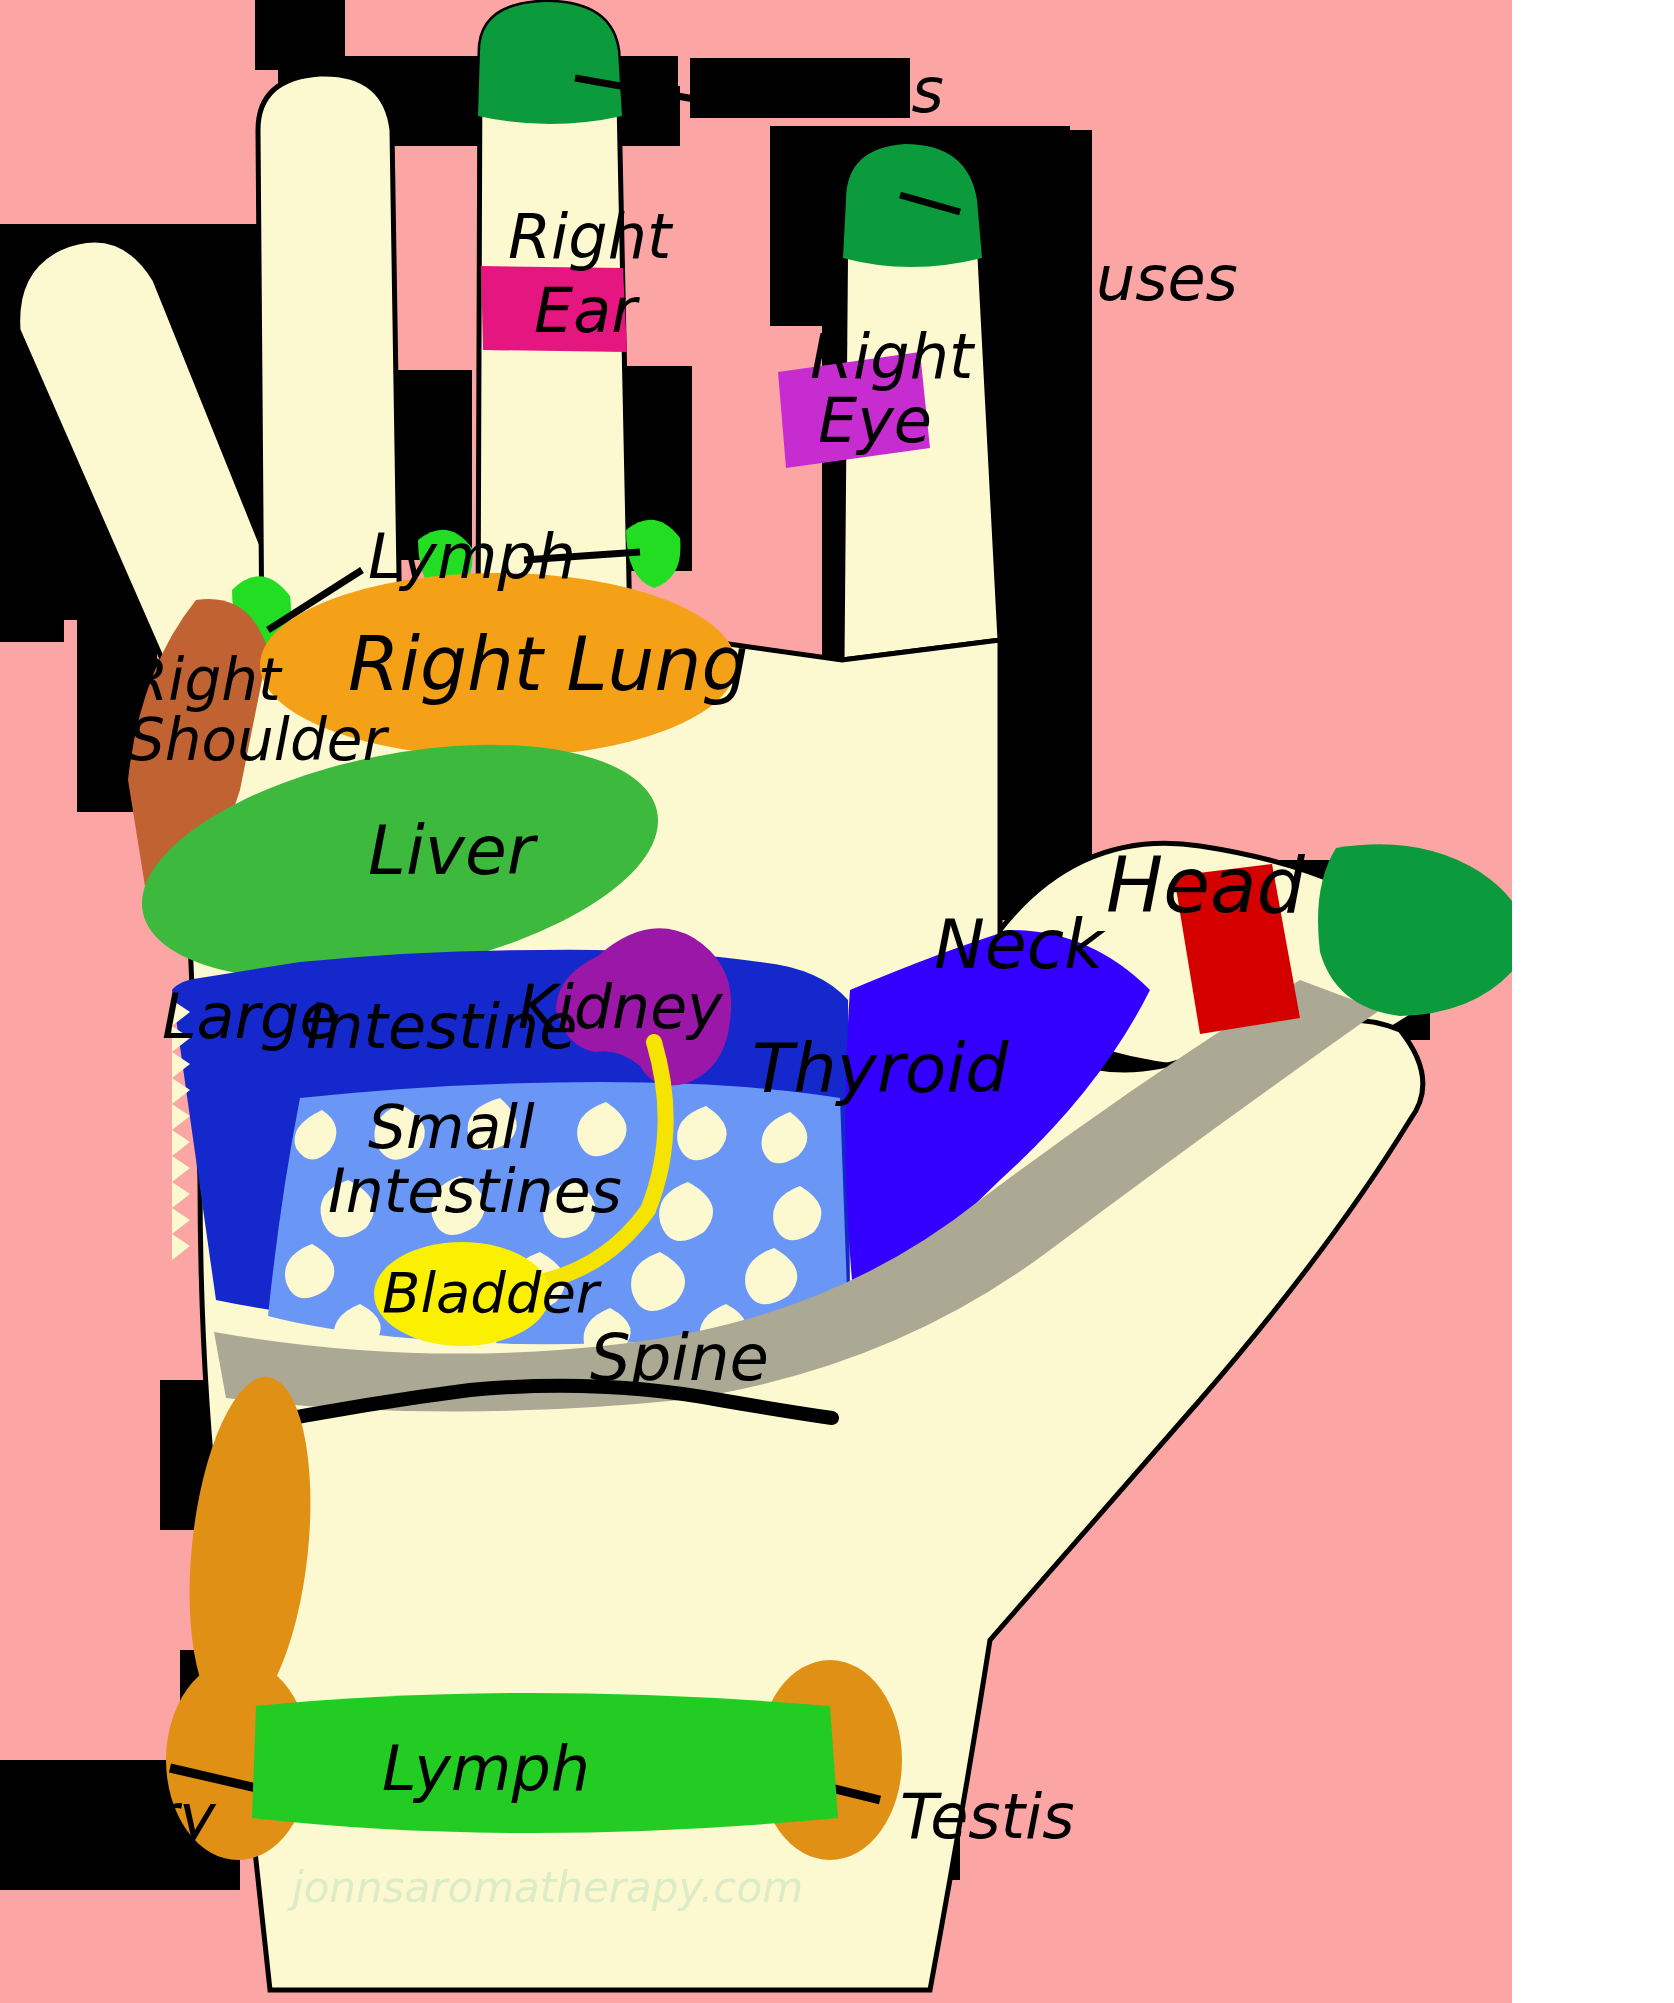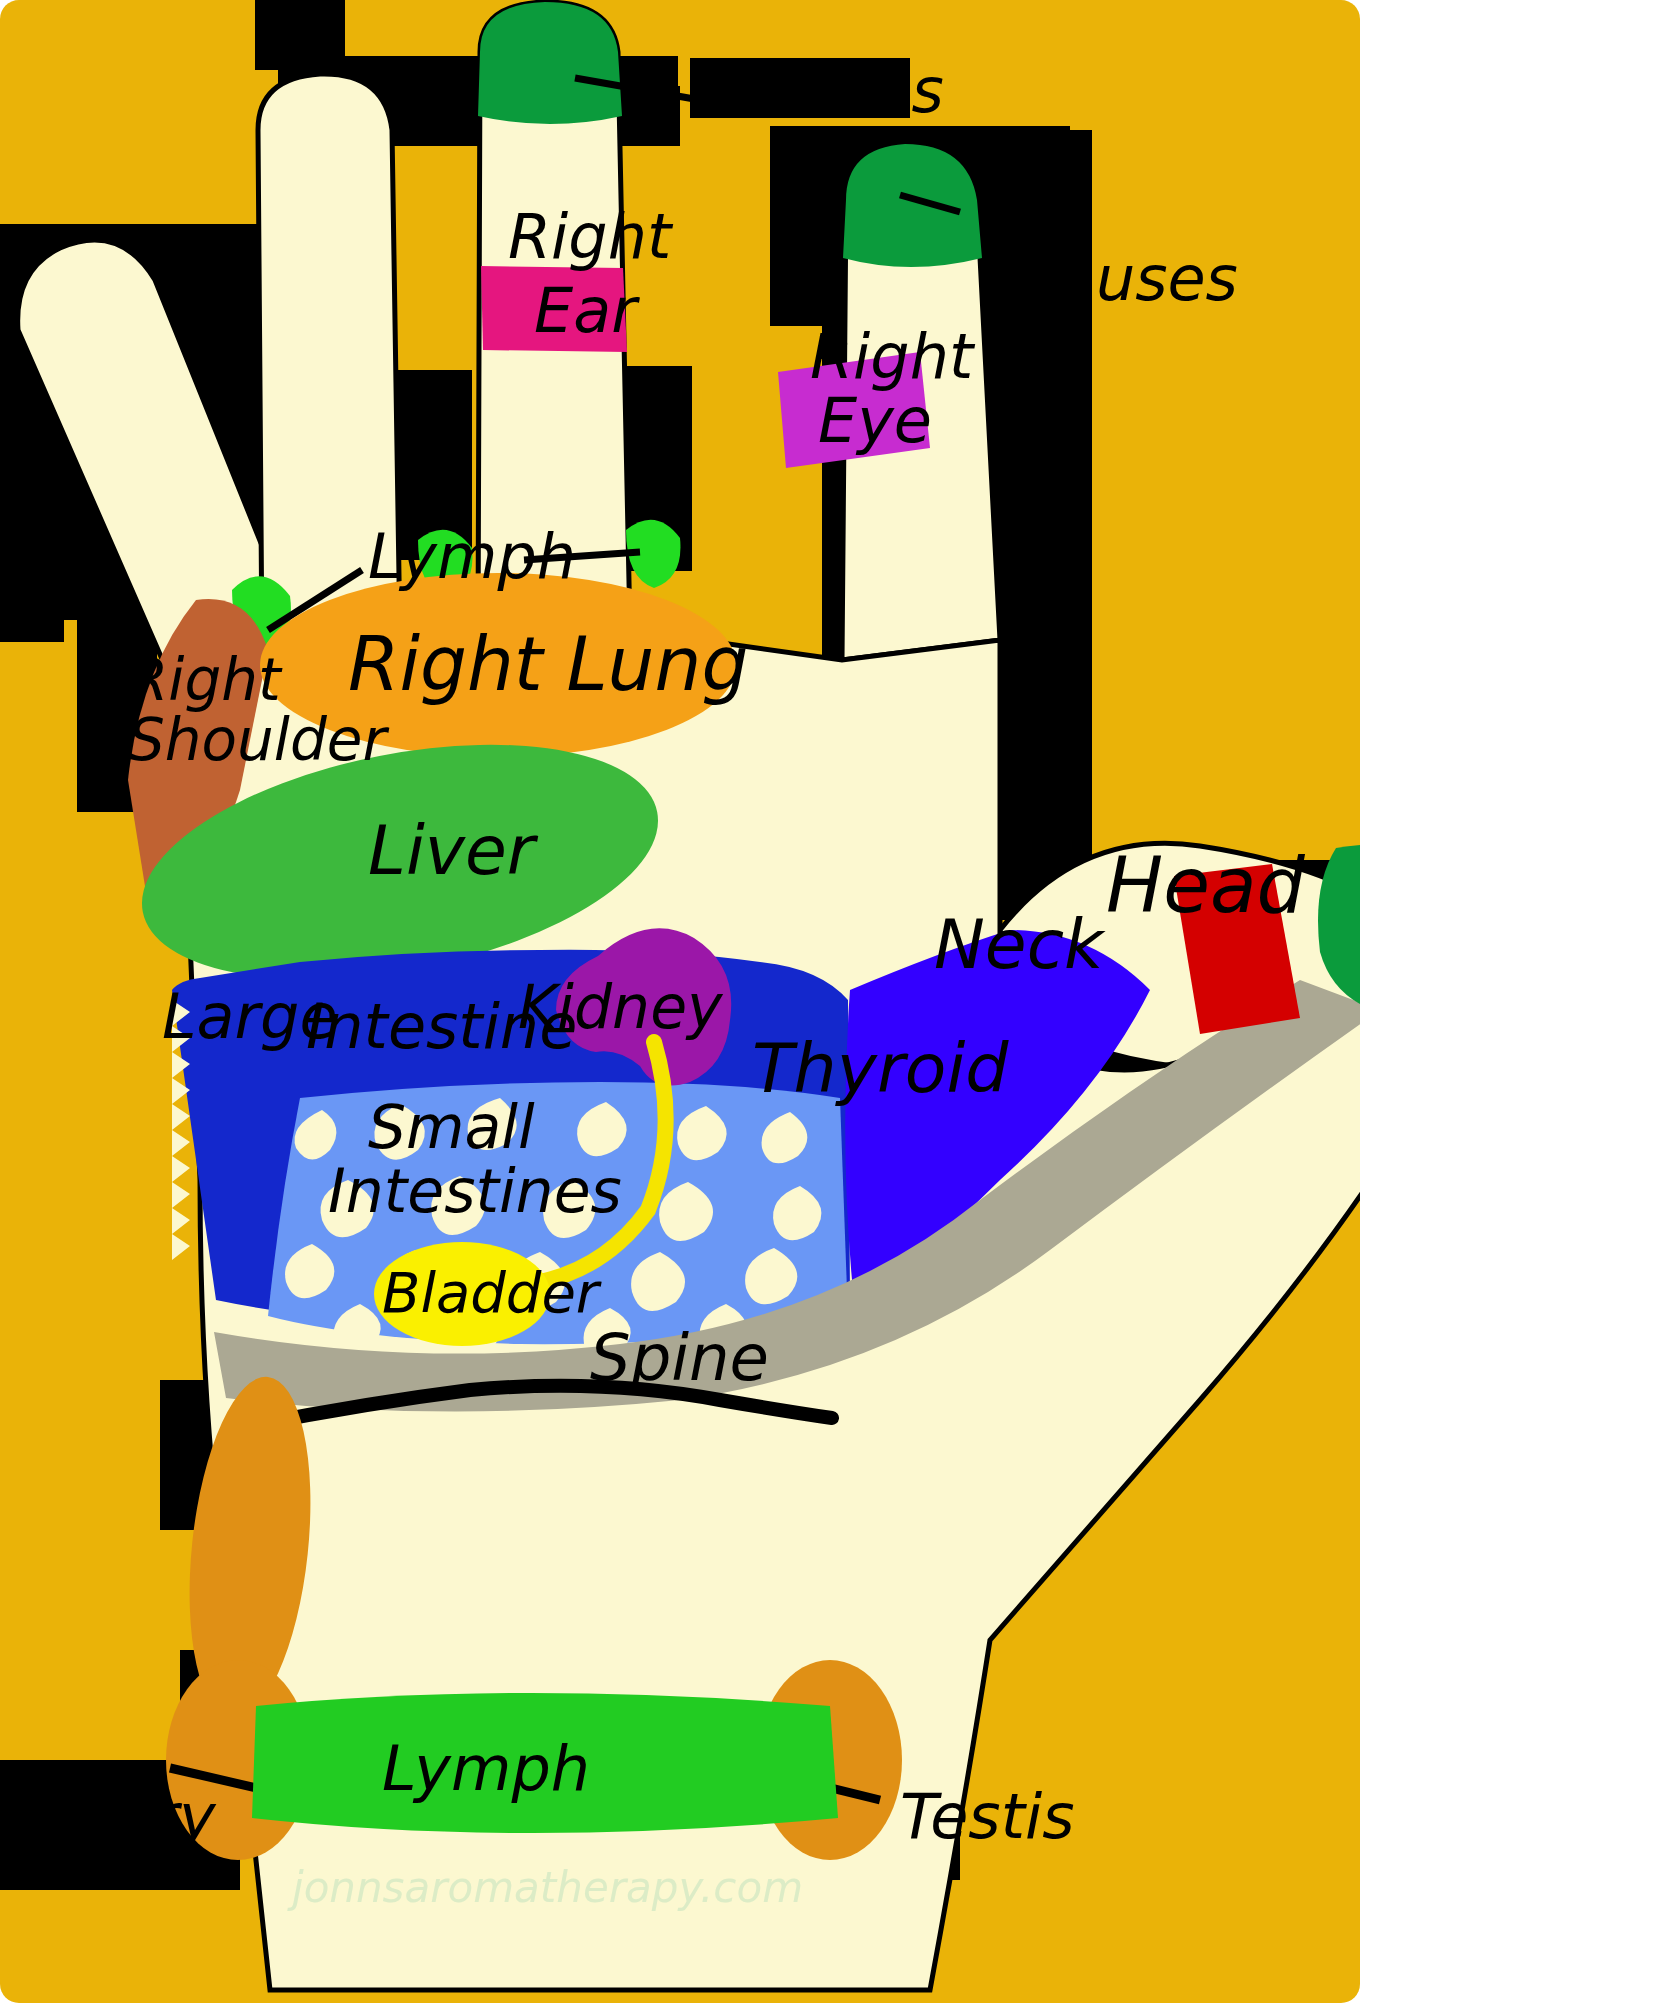--- a/index.html
+++ b/index.html
@@ -2,26 +2,25 @@
 <html><head>
 <meta charset="utf-8">
 <style>
   html, body {
     margin: 0;
     padding: 0;
     background: #ffffff;
   }
   #stage {
     position: relative;
-    width: 1360px;
+    width: 1512px;
     height: 2003px;
-    background: #eab308;
+    background: #fca5a5;
     overflow: hidden;
     font-family: "DejaVu Sans", sans-serif;
-    border-radius: 19px;
   }
   #chart-svg {
     position: absolute;
     left: 0;
     top: 0;
     width: 1674px;
     height: 2003px;
   }
   .lbl {
     font-family: "DejaVu Sans", sans-serif;

